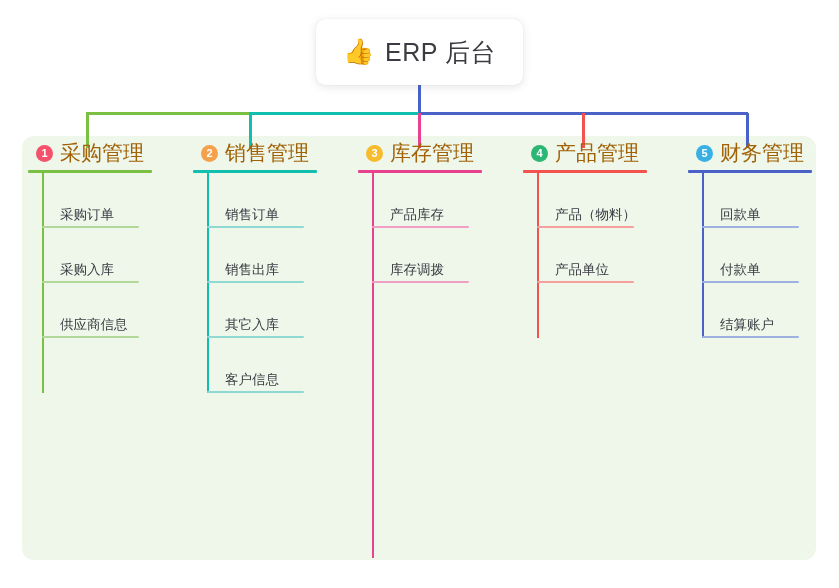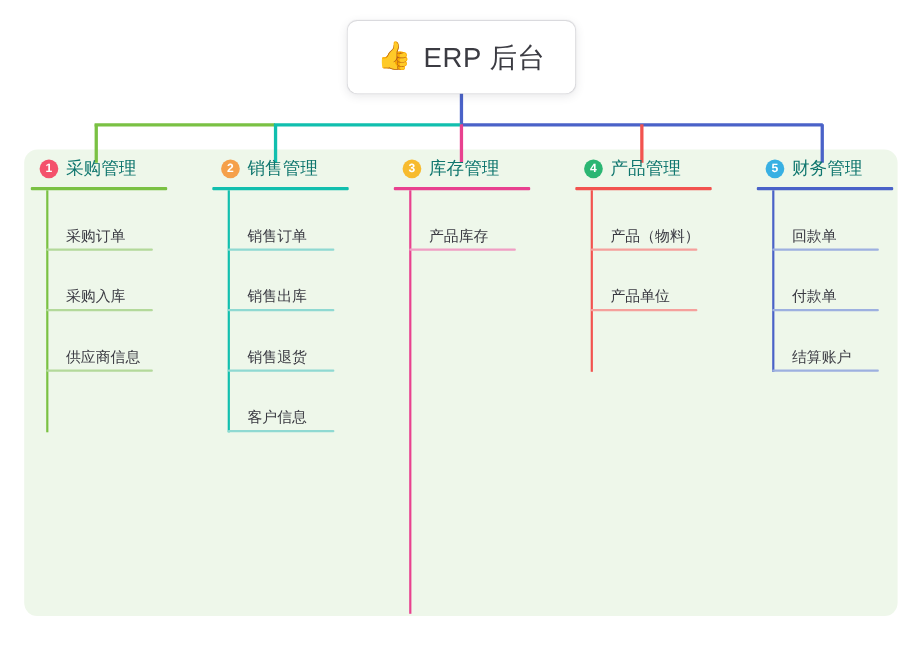--- a/index.html
+++ b/index.html
@@ -103,22 +103,22 @@
     height: 17px;
     border-radius: 50%;
     color: #ffffff;
     font-size: 11px;
     line-height: 17px;
     text-align: center;
     font-weight: bold;
     flex: 0 0 17px;
   }
   .col-title {
-    font-size: 16px;
-    color: #0f766e;
+    font-size: 21px;
+    color: #a16207;
     white-space: nowrap;
   }
   .head-rule {
     height: 3px;
     margin-left: 6px;
     width: 124px;
     border-radius: 1px;
   }
   .items {
     position: relative;
@@ -216,41 +216,45 @@
           <div class="spine" style="background: rgb(17, 191, 174); height: 220px;"></div>
           <div class="item">
             <span class="item-label">销售订单</span>
             <div class="item-rule" style="background: rgb(143, 217, 210);"></div>
           </div>
           <div class="item">
             <span class="item-label">销售出库</span>
             <div class="item-rule" style="background: rgb(143, 217, 210);"></div>
           </div>
           <div class="item">
-            <span class="item-label">销售退货</span>
+            <span class="item-label">其它入库</span>
             <div class="item-rule" style="background: rgb(143, 217, 210);"></div>
           </div>
           <div class="item">
             <span class="item-label">客户信息</span>
             <div class="item-rule" style="background: rgb(143, 217, 210);"></div>
           </div>
         </div>
       </div>
       <div class="column">
         <div class="col-head">
           <span class="badge" style="background: rgb(247, 187, 46);">3</span>
           <span class="col-title">库存管理</span>
         </div>
         <div class="head-rule" style="background: rgb(232, 65, 143);"></div>
         <div class="items">
           <div class="spine" style="background: rgb(232, 65, 143); height: 385px;"></div>
           <div class="item">
             <span class="item-label">产品库存</span>
             <div class="item-rule" style="background: rgb(240, 158, 196);"></div>
           </div>
+          <div class="item">
+            <span class="item-label">库存调拨</span>
+            <div class="item-rule" style="background: rgb(240, 158, 196);"></div>
+          </div>
         </div>
       </div>
       <div class="column">
         <div class="col-head">
           <span class="badge" style="background: rgb(43, 182, 115);">4</span>
           <span class="col-title">产品管理</span>
         </div>
         <div class="head-rule" style="background: rgb(242, 83, 79);"></div>
         <div class="items">
           <div class="spine" style="background: rgb(242, 83, 79); height: 165px;"></div>

